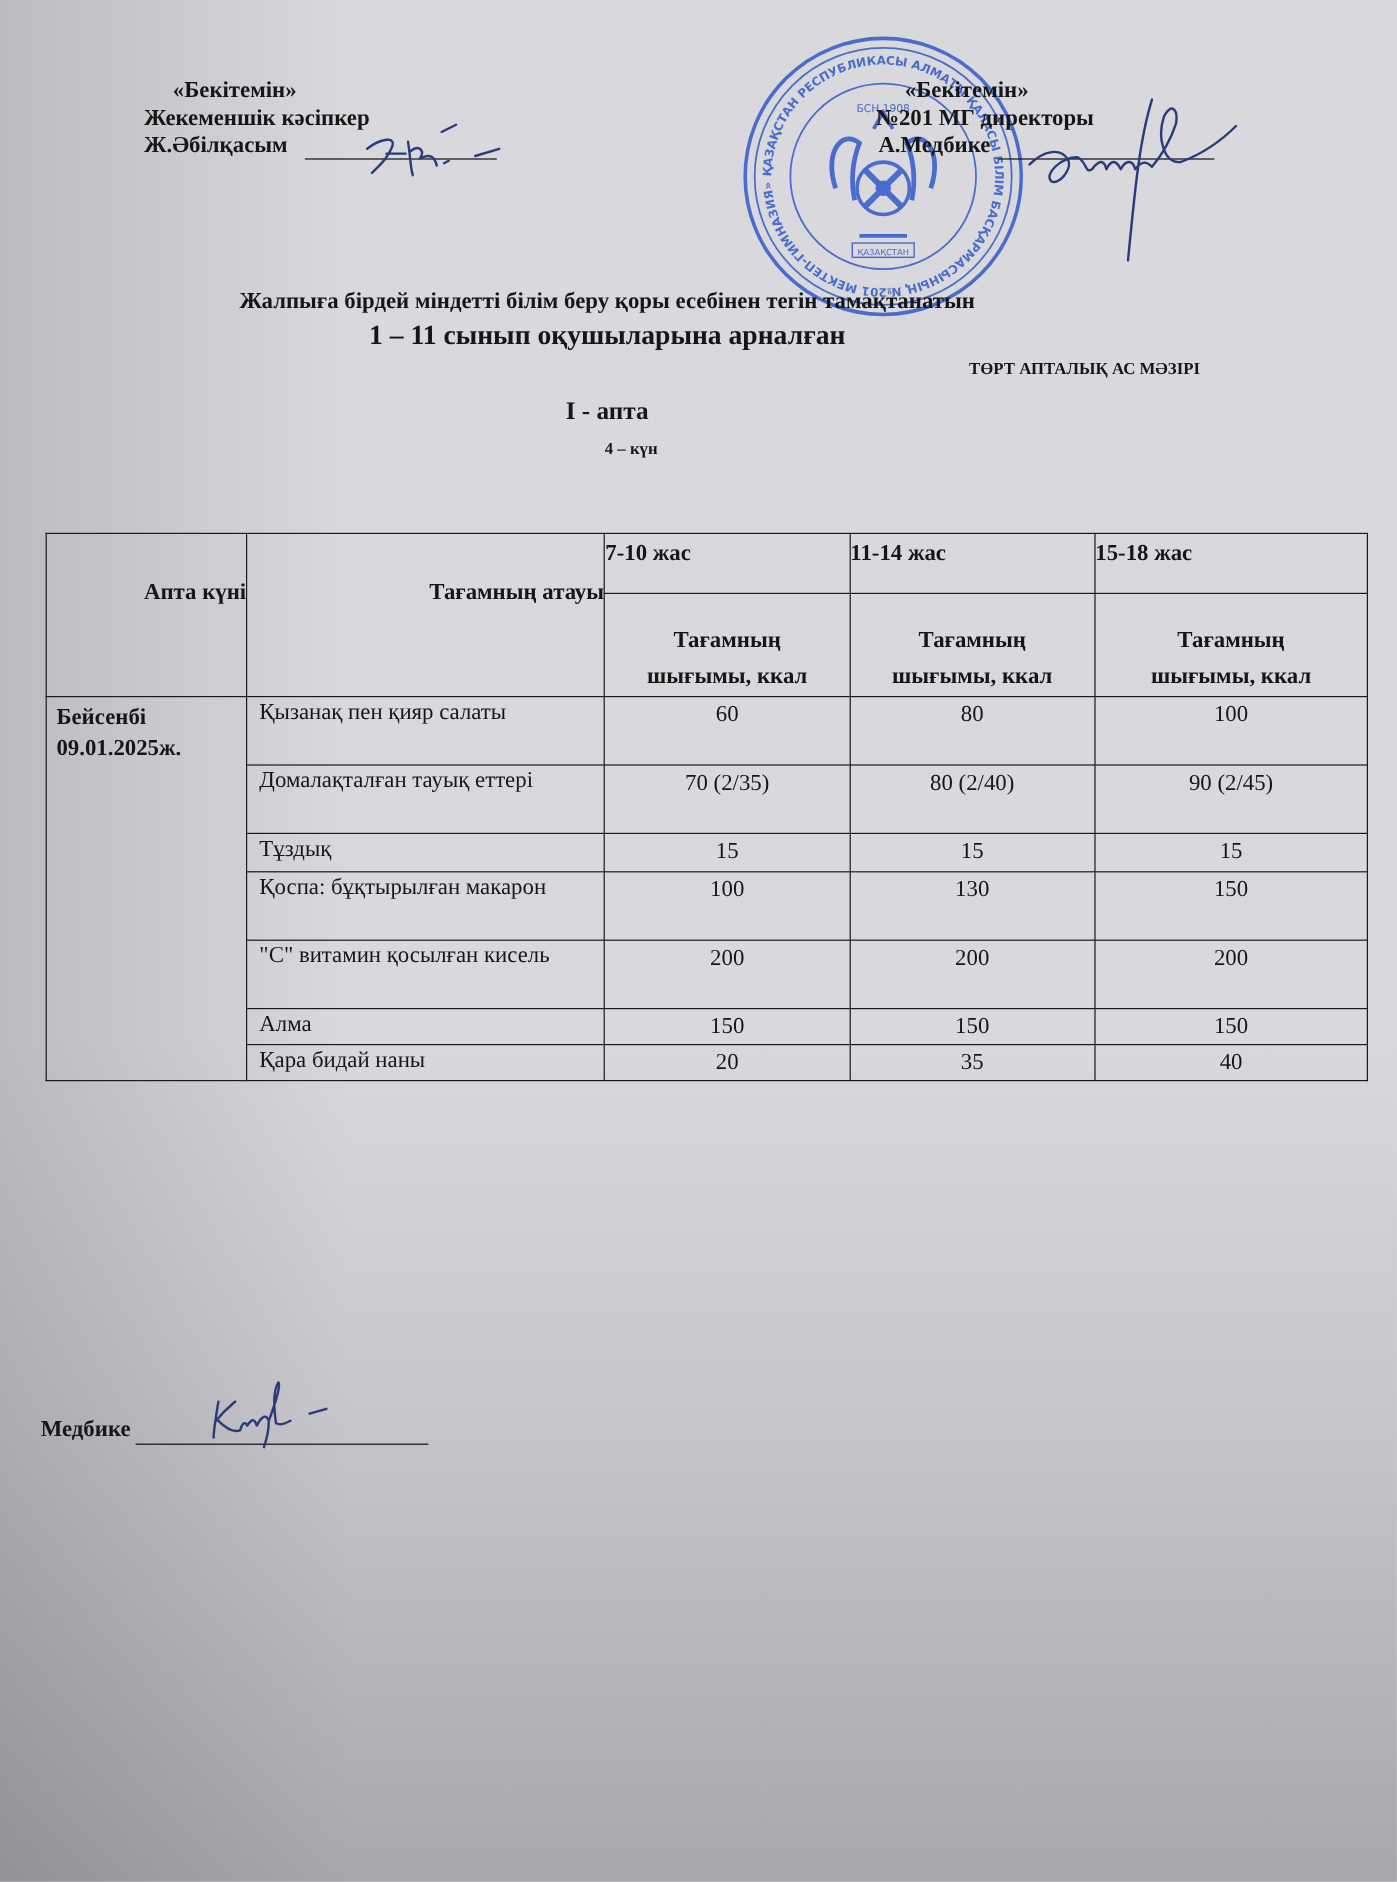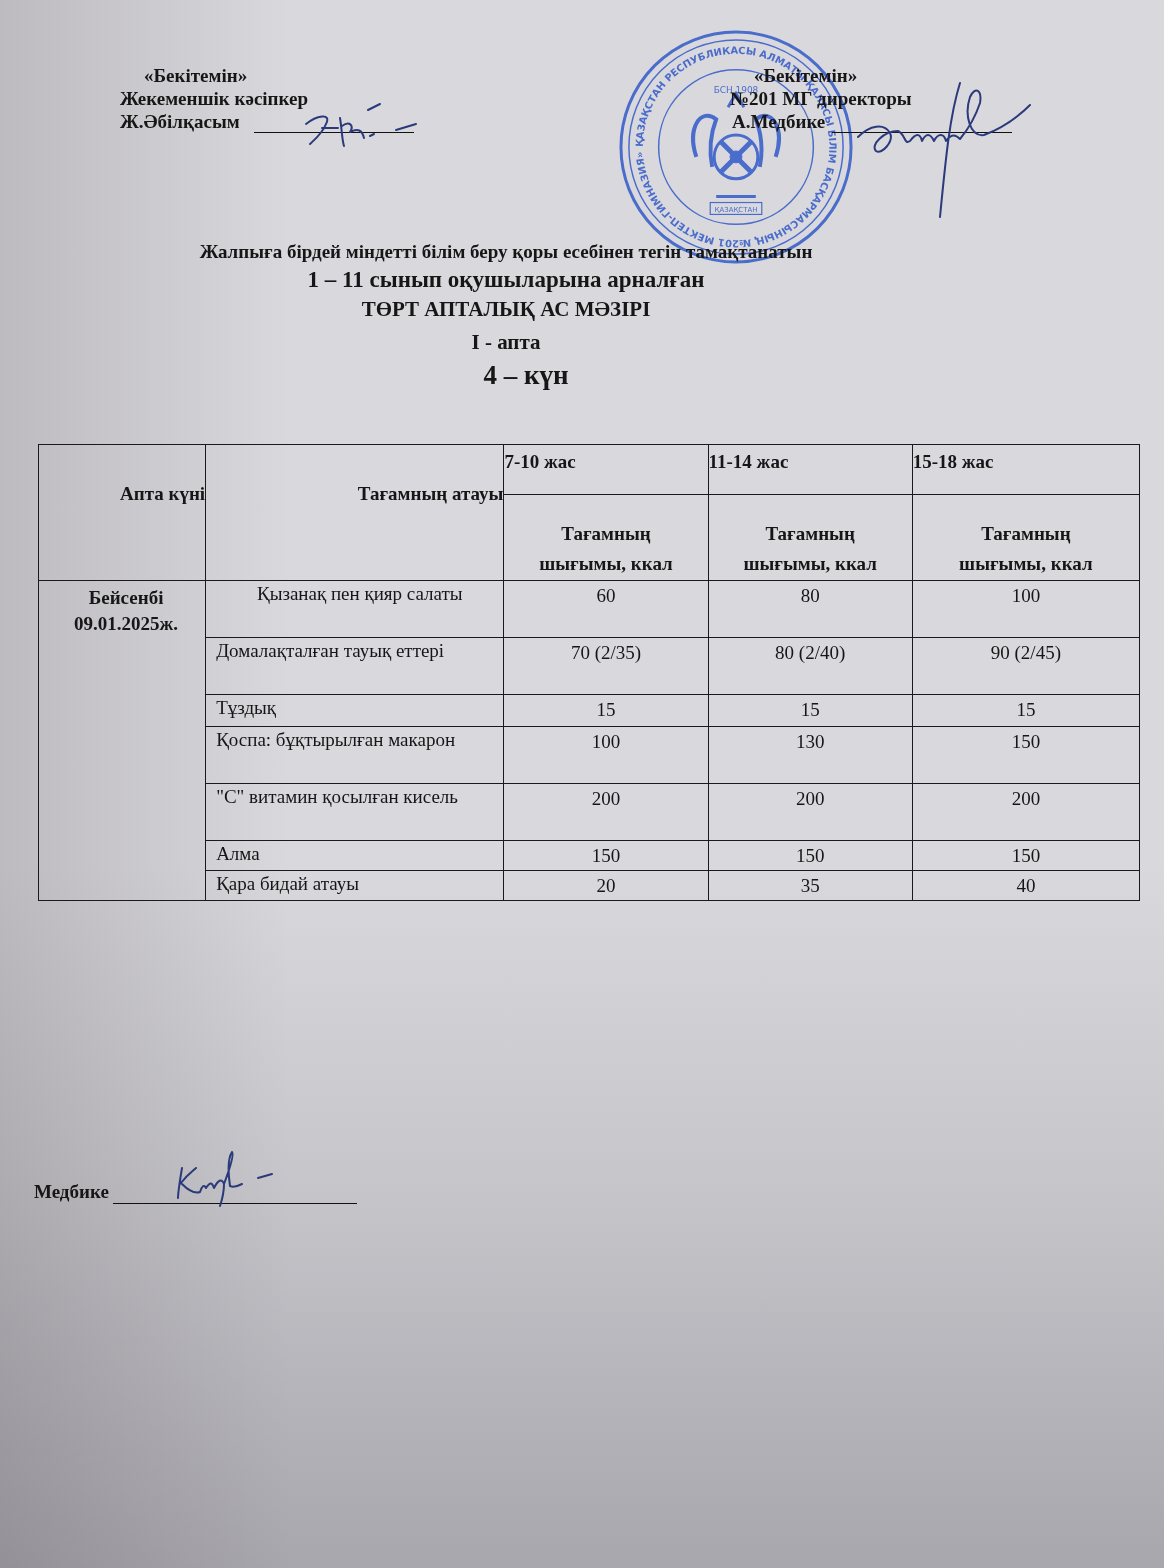--- a/index.html
+++ b/index.html
@@ -23,23 +23,23 @@
     .approve-right .l3 { padding-left: 2px; }
     .sig-line { display: inline-block; border-bottom: 1.5px solid #111; vertical-align: bottom; height: 18px; }
 
     
     .stamp { left: 617px; top: 28px; width: 238px; height: 238px; }
 
     
     .title-block { left: 12px; top: 238px; width: 988px; text-align: center; font-weight: bold; }
     .title-block .t1 { font-size: 19px; line-height: 28px; }
     .title-block .t2 { font-size: 23px; line-height: 28px; }
-    .title-block .t3 { font-size: 21px; line-height: 30px; }
+    .title-block .t3 { font-size: 14px; line-height: 30px; text-align: right; }
     .title-block .t4 { font-size: 21px; line-height: 32px; margin-top: 2px; }
-    .title-block .t5 { font-size: 27px; line-height: 34px; margin-left: 40px; }
+    .title-block .t5 { font-size: 14px; line-height: 34px; margin-left: 40px; }
 
     
     table.menu {
       position: absolute; left: 38px; top: 444px; width: 1102px;
       border-collapse: collapse; font-size: 19px;
     }
     table.menu td, table.menu th {
       border: 1.5px solid #1a1a1a; vertical-align: top;
     }
     table.menu th { font-weight: bold; }
@@ -47,21 +47,21 @@
     .c-dish { width: 298px; }
     .c-age { width: 204px; }
     .c-age3 { width: 227px; }
     .h-day, .h-dish { text-align: right; padding: 38px 0 0 20px; height: 136px; }
     .h-dish { padding-left: 12px; }
     .h-age { text-align: left; height: 50px; padding-top: 6px; }
     .h-sub { text-align: center; height: 86px; padding-top: 24px; line-height: 30px; }
     .day-cell { font-weight: bold; padding: 4px 0 0 8px; line-height: 26px; }
     .dish { padding: 2px 0 0 10px; line-height: 22px; }
     .val { text-align: center; padding-top: 4px; line-height: 22px; }
-    tr.r-tall td { height: 57px; text-align: center; }
+    tr.r-tall td { height: 57px; }
     tr.r-mid td { height: 57px; }
     tr.r-sh td { height: 32px; }
     tr.r-xs td { height: 30px; }
 
     
     .nurse { left: 34px; top: 1180px; font-weight: bold; font-size: 19px; line-height: 24px; }
     .nurse .sig-line { width: 244px; margin-left: 4px; }
 
     .ink { stroke: #2a3a7a; fill: none; stroke-width: 2; stroke-linecap: round; stroke-linejoin: round; }
   </style>
@@ -183,21 +183,21 @@
     <td class="val">200</td>
     <td class="val">200</td>
   </tr>
   <tr class="r-xs">
     <td class="dish">Алма</td>
     <td class="val">150</td>
     <td class="val">150</td>
     <td class="val">150</td>
   </tr>
   <tr class="r-xs">
-    <td class="dish">Қара бидай атауы</td>
+    <td class="dish">Қара бидай наны</td>
     <td class="val">20</td>
     <td class="val">35</td>
     <td class="val">40</td>
   </tr>
 </tbody>
   </table>
 
 <div class="abs nurse">
   <span>Медбике</span><span class="sig-line"></span>
 </div>

